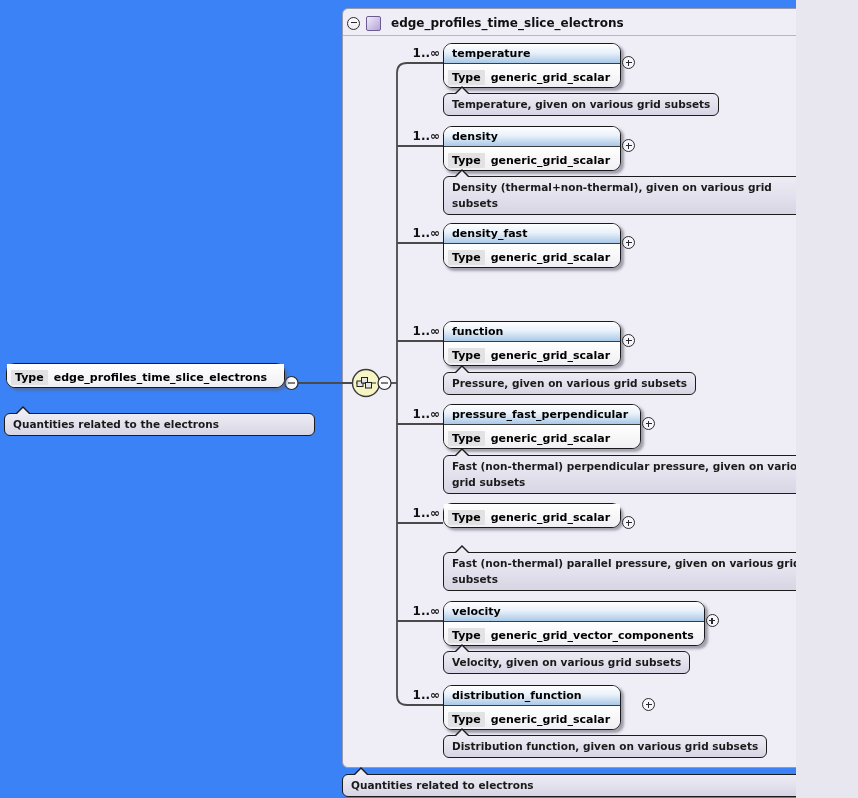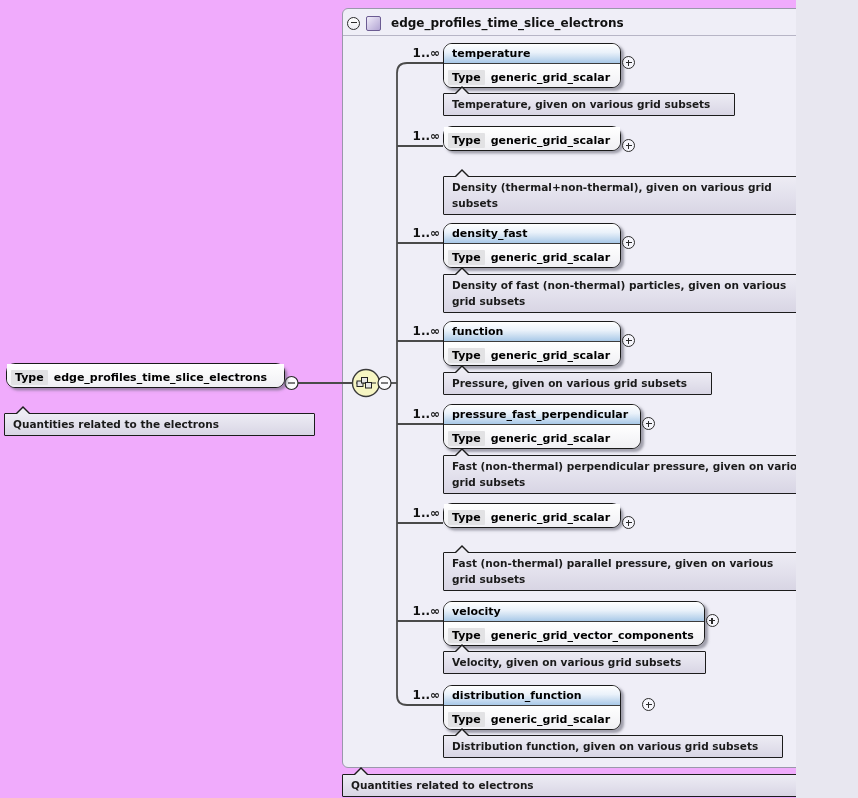--- a/index.html
+++ b/index.html
@@ -3,21 +3,21 @@
 <meta charset="utf-8">
 <style>
   html,body{margin:0;padding:0;}
   body{
     font-family:"DejaVu Sans","Liberation Sans",sans-serif;
     background:#e8e7f0;
   }
   .page{
     position:relative;
     width:796px;height:798px;
-    background:#f0abfc;
+    background:#3b82f6;
     overflow:hidden;
   }
   
   .group-box{
     position:absolute;
     left:342px;top:8px;width:509px;height:760px;
     background:#efeef7;
     border:1px solid #9a98ab;
     border-radius:6px;
     box-sizing:border-box;
@@ -104,23 +104,23 @@
   .occ{
     position:absolute;left:396px;width:44px;
     text-align:right;
     font-size:12px;font-weight:bold;color:#111;
     line-height:14px;
   }
   
   .callout{
     position:absolute;
     border:1.2px solid #1c1c1c;
-    border-radius:1px;
+    border-radius:6px;
     background:linear-gradient(180deg,#edecf4 0%,#e2e0ec 55%,#d8d5e4 100%);
-    padding:2px 24px 3px 8px;
+    padding:2px 8px 3px 8px;
     font-size:10.5px;font-weight:bold;color:#1a1a1a;
     line-height:16px;
     box-sizing:border-box;
   }
   .callout.oneline{white-space:nowrap;width:fit-content;}
   .callout::before{
     content:"";position:absolute;top:-8px;left:10px;
     border-left:8px solid transparent;border-right:8px solid transparent;
     border-bottom:8px solid #1c1c1c;
   }
@@ -197,20 +197,21 @@
     </div>
     <span class="circle-icon plus-icon"></span>
   </div>
   <div class="callout oneline" style="left:443px;top:93px;">
     <span>Temperature, given on various grid subsets</span>
   </div>
 
   <span class="occ" style="top:129px;">1..∞</span>
   <div class="child" style="top:126px;">
     <div class="element-box">
+      <div class="el-name">density</div>
       <div class="el-type-row">
         <span class="type-label">Type</span>
         <span>generic_grid_scalar</span>
       </div>
     </div>
     <span class="circle-icon plus-icon"></span>
   </div>
   <div class="callout" style="left:443px;top:176px;width:377px;">
     <span>Density (thermal+non-thermal), given on various grid subsets</span>
   </div>
@@ -219,23 +220,20 @@
   <div class="child" style="top:223px;">
     <div class="element-box">
       <div class="el-name">density_fast</div>
       <div class="el-type-row">
         <span class="type-label">Type</span>
         <span>generic_grid_scalar</span>
       </div>
     </div>
     <span class="circle-icon plus-icon"></span>
   </div>
-  <div class="callout" style="left:443px;top:274px;width:377px;">
-    <span>Density of fast (non-thermal) particles, given on various grid subsets</span>
-  </div>
 
   <span class="occ" style="top:324px;">1..∞</span>
   <div class="child" style="top:321px;">
     <div class="element-box">
       <div class="el-name">function</div>
       <div class="el-type-row">
         <span class="type-label">Type</span>
         <span>generic_grid_scalar</span>
       </div>
     </div>

